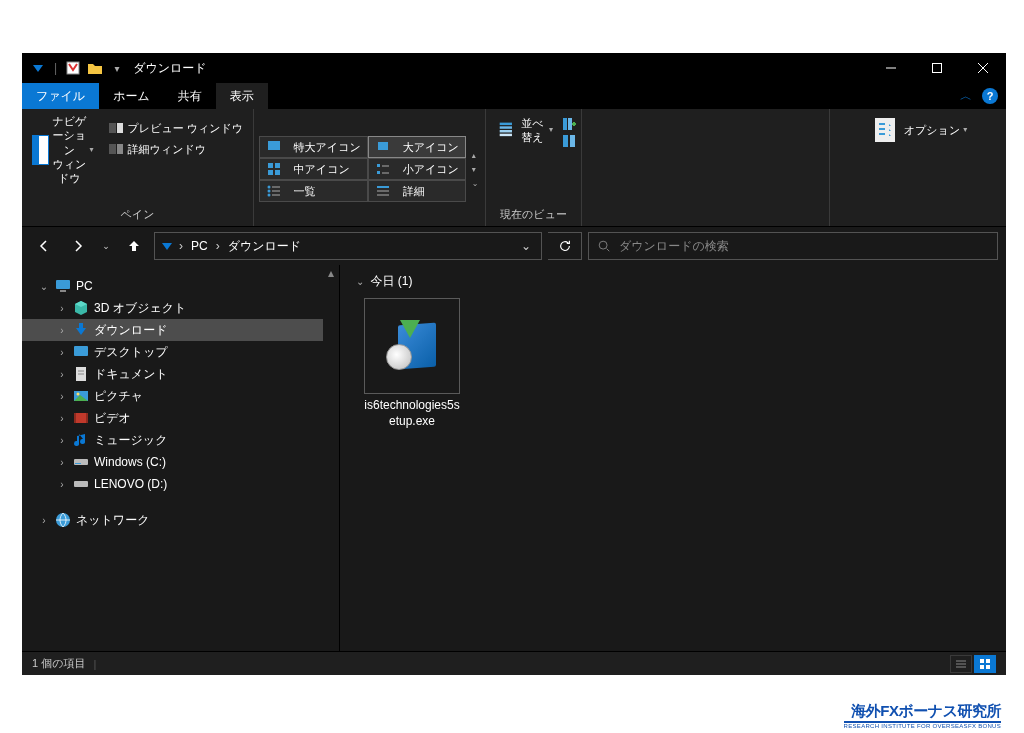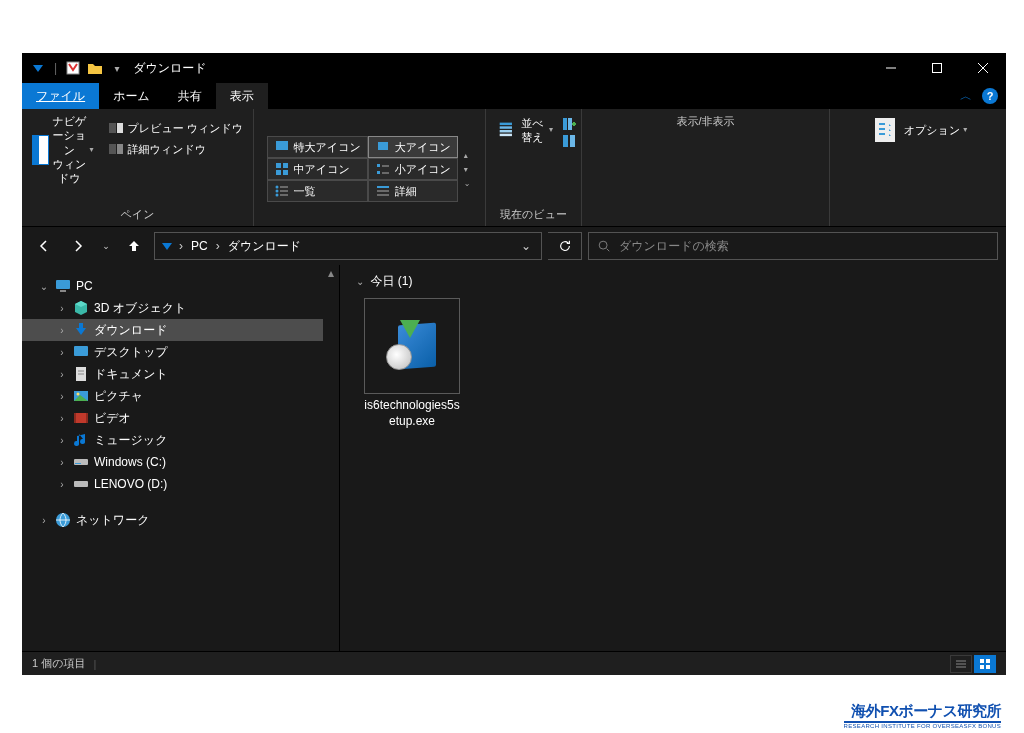--- a/index.html
+++ b/index.html
@@ -8,33 +8,33 @@
 .titlebar { height: 30px; background: #000; display: flex; align-items: center; }
 .titlebar-icons { display: flex; align-items: center; padding-left: 8px; gap: 6px; }
 .qat-icon { width: 16px; height: 16px; display: flex; align-items: center; justify-content: center; }
 .titlebar-divider { color: #666; margin: 0 2px; }
 .titlebar-title { margin-left: 8px; font-size: 12px; }
 .win-controls { margin-left: auto; display: flex; }
 .win-btn { width: 46px; height: 30px; display: flex; align-items: center; justify-content: center; color: #fff; }
 .win-btn svg { width: 10px; height: 10px; }
 .tabs { height: 26px; background: #000; display: flex; }
 .tab { padding: 4px 14px; display: flex; align-items: center; font-size: 12px; }
-.tab.file { background: #0a78d4; color: #fff; text-decoration: underline; }
+.tab.file { background: #0a78d4; color: #fff; }
 .tab.active { background: #1f1f1f; }
 .tabs-right { margin-left: auto; display: flex; align-items: center; padding-right: 8px; gap: 10px; }
 .help-circle { width: 16px; height: 16px; border-radius: 50%; background: #0a78d4; color: #fff; display: flex; align-items: center; justify-content: center; font-size: 11px; font-weight: bold; }
 .ribbon { height: 118px; background: #1f1f1f; display: flex; border-bottom: 1px solid #000; }
 .ribbon-group { border-right: 1px solid #3a3a3a; display: flex; flex-direction: column; padding: 3px 4px 0; }
 .ribbon-group-content { flex: 1; display: flex; align-items: flex-start; gap: 2px; }
 .ribbon-group-label { text-align: center; font-size: 11px; color: #ccc; padding: 2px 0 4px; }
 .ribbon-btn-big { display: flex; flex-direction: row; align-items: center; justify-content: flex-start; padding: 2px 6px; gap: 3px; font-size: 11px; text-align: center; line-height: 1.3; }
 .ribbon-btn-row { display: flex; align-items: center; gap: 4px; padding: 2px 6px; font-size: 11px; white-space: nowrap; }
 .ribbon-stack { display: flex; flex-direction: column; gap: 1px; }
 .layout-grid { display: grid; grid-template-columns: auto auto; gap: 0; }
-.layout-cell { display: flex; align-items: center; gap: 4px; padding: 2px 6px; font-size: 11px; background: #2a2a2a; border: 1px solid #4a4a4a; white-space: nowrap; }
+.layout-cell { display: flex; align-items: center; gap: 12px; padding: 2px 6px; font-size: 11px; background: #2a2a2a; border: 1px solid #4a4a4a; white-space: nowrap; }
 .layout-cell.selected { background: #3a3a3a; border-color: #888; }
 .small-icon { width: 16px; height: 16px; display: inline-flex; align-items: center; justify-content: center; }
 .checkbox { width: 12px; height: 12px; border: 1px solid #888; display: inline-flex; align-items: center; justify-content: center; background: #000; }
 .checkbox.checked::after { content: "✓"; color: #fff; font-size: 9px; line-height: 1; }
 .addressbar { height: 38px; background: #191919; display: flex; align-items: center; padding: 4px 8px; gap: 6px; }
 .nav-arrow { width: 28px; height: 28px; display: flex; align-items: center; justify-content: center; color: #fff; }
 .address-box { flex: 1; height: 28px; border: 1px solid #535353; background: #191919; display: flex; align-items: center; padding: 0 4px; gap: 4px; }
 .crumb { display: flex; align-items: center; gap: 2px; padding: 0 4px; font-size: 12px; }
 .crumb-sep { color: #ccc; }
 .refresh-btn { width: 34px; height: 28px; border: 1px solid #535353; border-left: none; display: flex; align-items: center; justify-content: center; }
@@ -255,21 +255,20 @@
                 <rect x="2" y="2" width="5" height="12" fill="#3a9bd8"></rect>
                 <rect x="9" y="2" width="5" height="12" fill="#6bb7e8"></rect>
               </svg>
             </span>
         </div>
       </div>
       <div class="ribbon-group-label">現在のビュー</div>
     </div>
 
     <div class="ribbon-group" style="width:248px">
-      <div class="ribbon-group-label">表示/非表示</div>
     </div>
 
     <div class="ribbon-group" style="flex:1;border-right:none">
       <div class="ribbon-group-content" style="justify-content:center">
         <div class="ribbon-btn-big">
           <svg class="big-icon" viewBox="0 0 32 32">
               <rect x="6" y="4" width="20" height="24" fill="#eee"></rect>
               <path d="M10 10 L16 10 M10 15 L16 15 M10 20 L16 20" stroke="#3a9bd8" stroke-width="2"></path>
               <path d="M20 10 L22 12 L20 12 Z M20 15 L22 17 L20 17 Z M20 20 L22 22 L20 22 Z" fill="#3a9bd8"></path>
             </svg>

